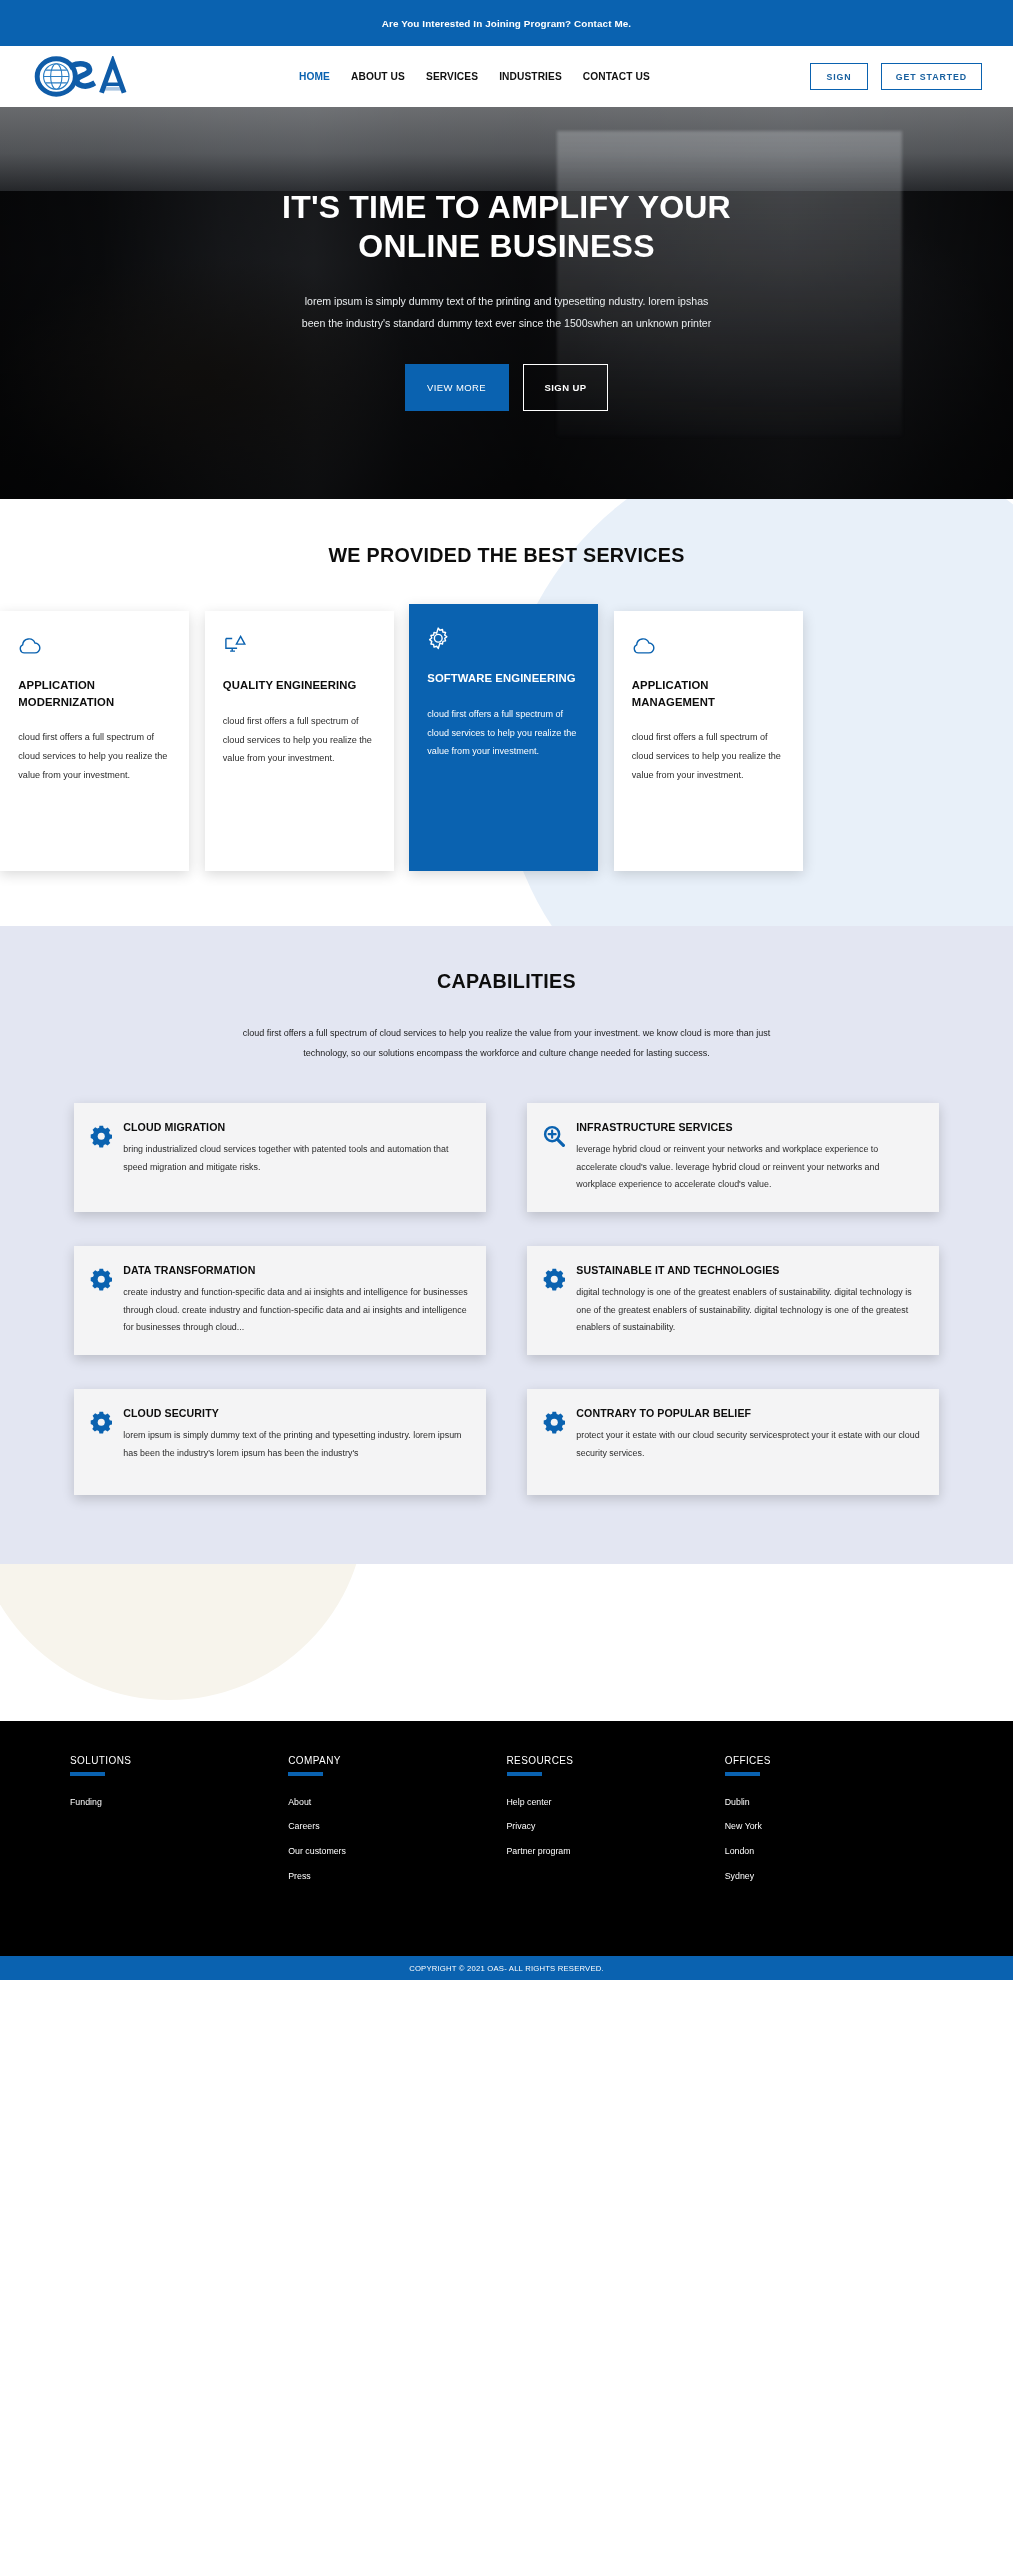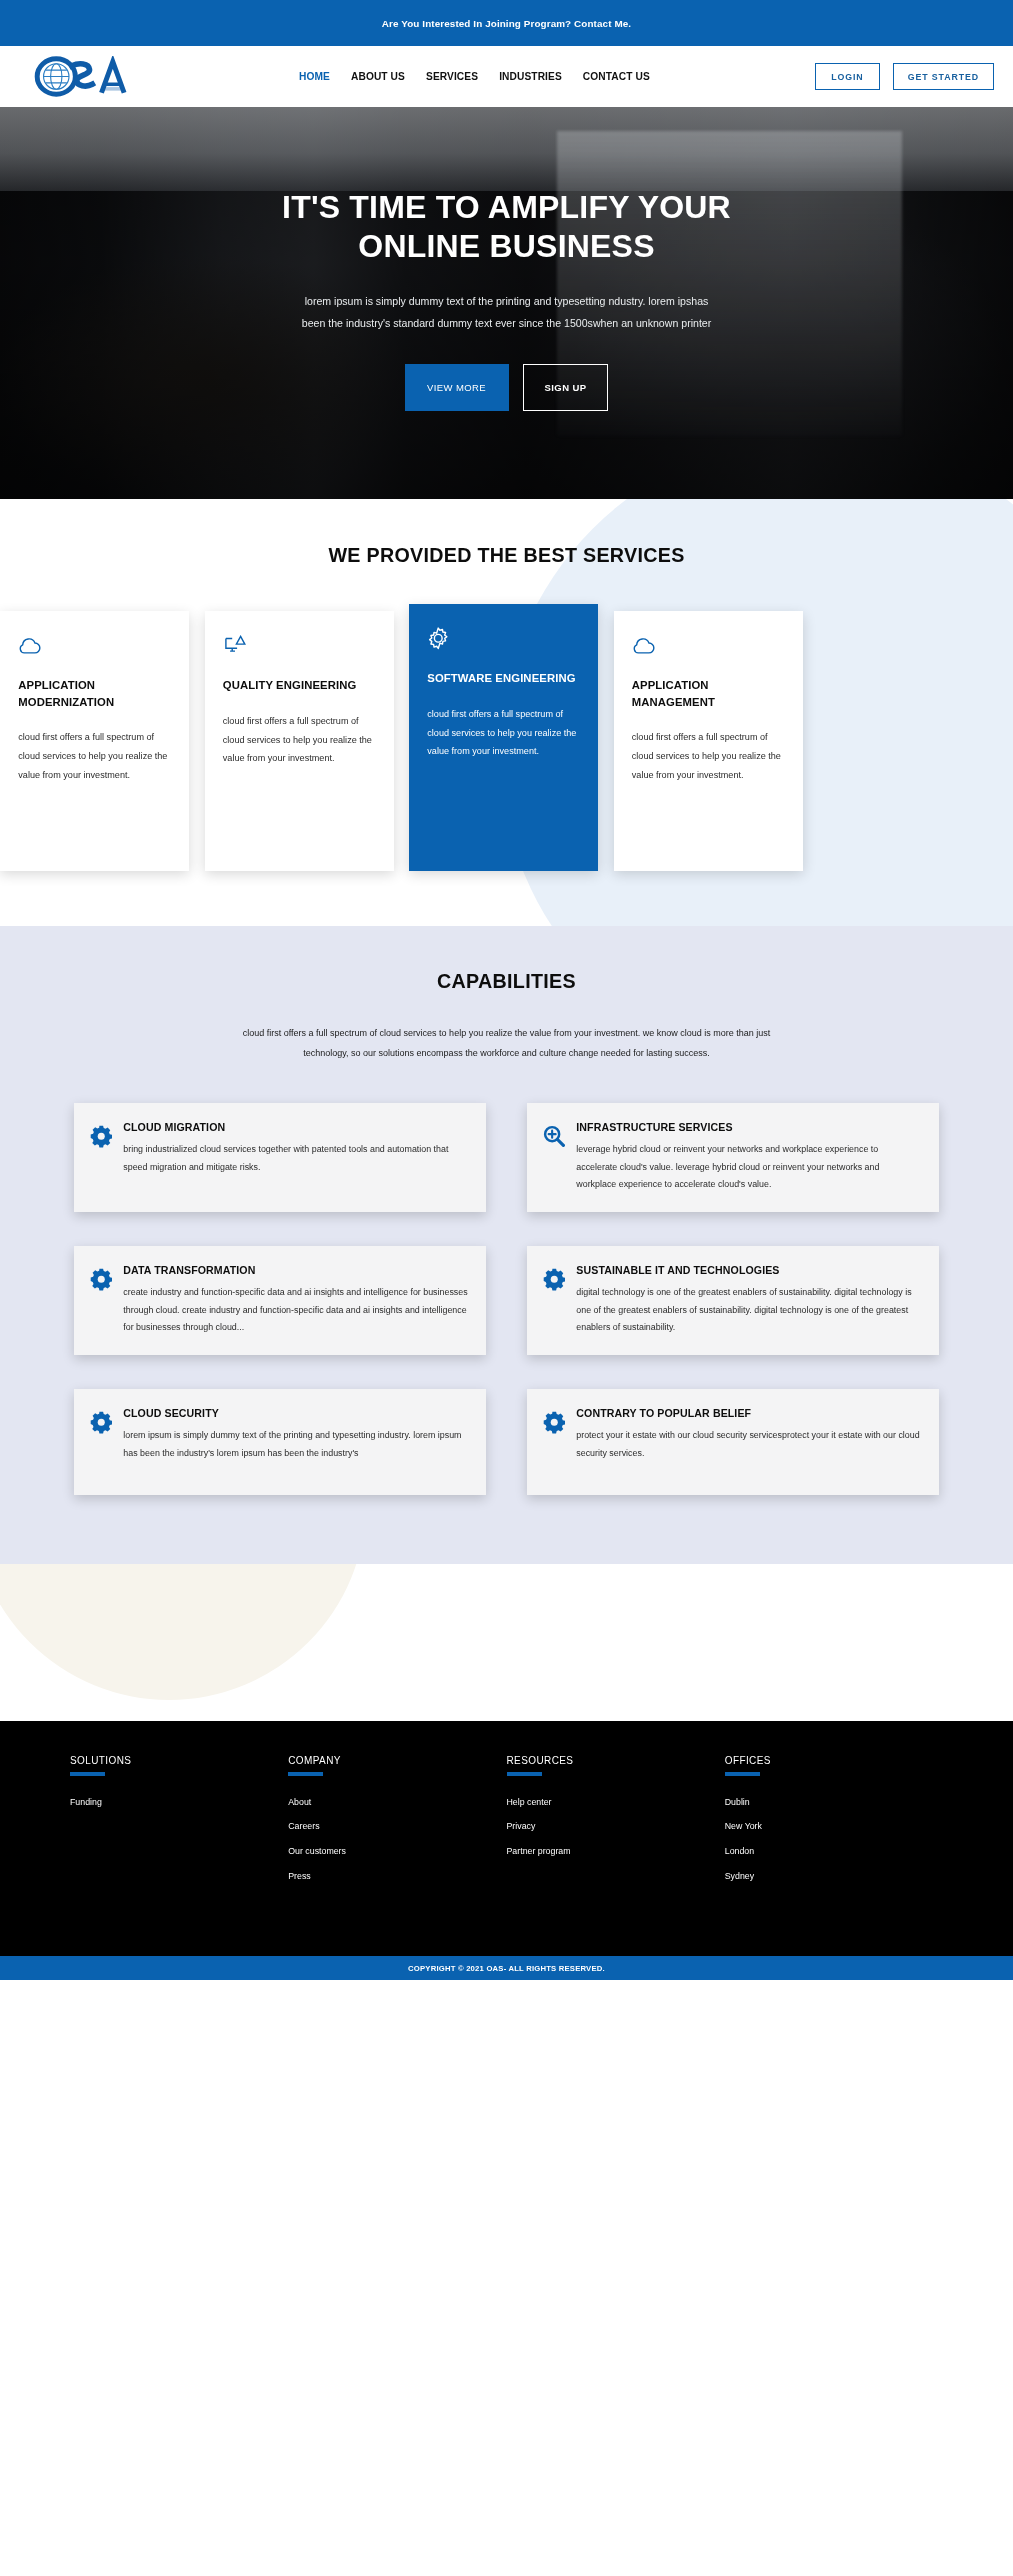--- a/index.html
+++ b/index.html
@@ -25,21 +25,21 @@
     font-weight:600;
     letter-spacing:0.1px;
   }
 
   
   .header{
     height:61px;
     background:#fff;
     display:flex;
     align-items:center;
-    padding:0 19px 0 28px;
+    padding:0 31px 0 28px;
     position:relative;
   }
   .logo{
     width:106px;
     height:42px;
     display:flex;
     align-items:center;
     flex:0 0 auto;
   }
   .logo svg{ display:block; }
@@ -328,21 +328,21 @@
   }
   .copyright{
     height:24px;
     background:#0a62b0;
     color:#ffffff;
     display:flex;
     align-items:center;
     justify-content:center;
     font-size:7.7px;
     letter-spacing:0.2px;
-    font-weight:700;
+    font-weight:400;
   }
 </style>
 </head>
 <body>
 
 <div class="topbar">
   <span>Are You Interested In Joining Program? Contact Me.</span>
 </div>
 
 <header class="header">
@@ -365,21 +365,21 @@
 
   <nav class="nav">
     <a href="#" class="active">HOME</a>
     <a href="#">ABOUT US</a>
     <a href="#">SERVICES</a>
     <a href="#">INDUSTRIES</a>
     <a href="#">CONTACT US</a>
   </nav>
 
   <div class="header-actions">
-    <button class="btn-outline">LOGIN</button>
+    <button class="btn-outline">SIGN</button>
     <button class="btn-outline wide">GET STARTED</button>
   </div>
 </header>
 
 <section class="hero">
   <div class="hero-bg"></div>
   <div class="hero-inner">
     <h1>
       <span>IT'S TIME TO AMPLIFY YOUR</span><br>
       <span>ONLINE BUSINESS</span>

